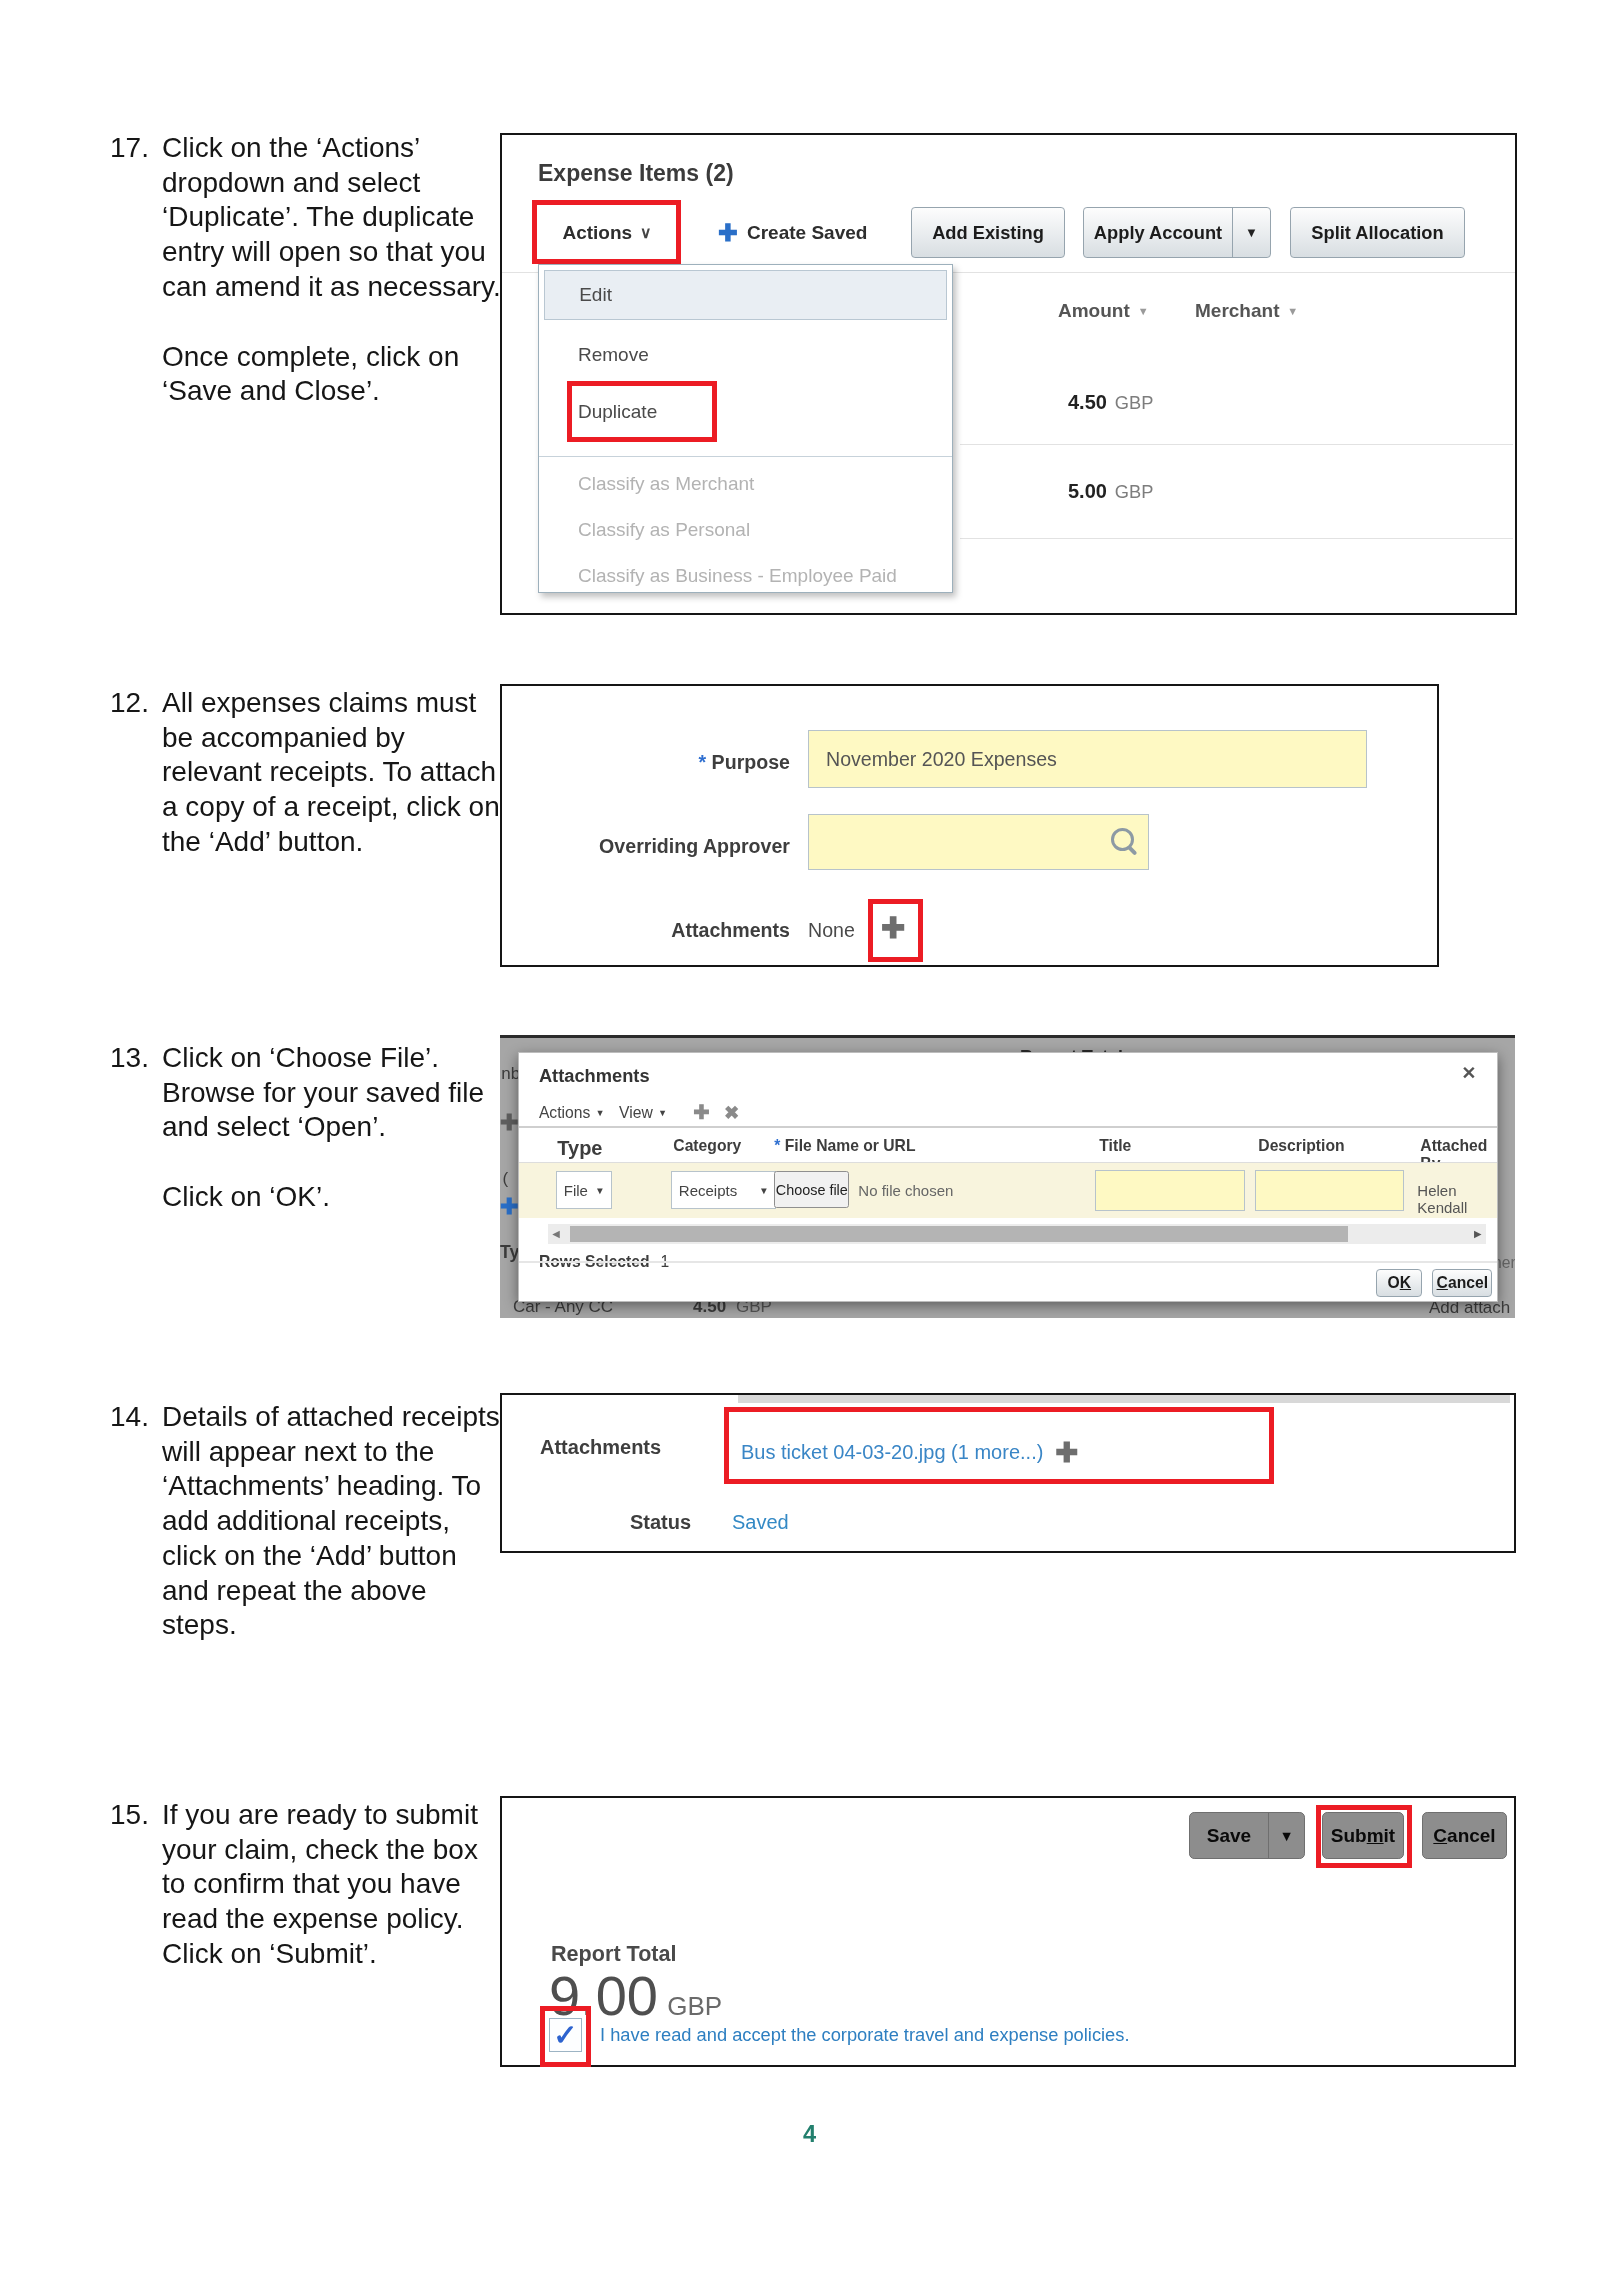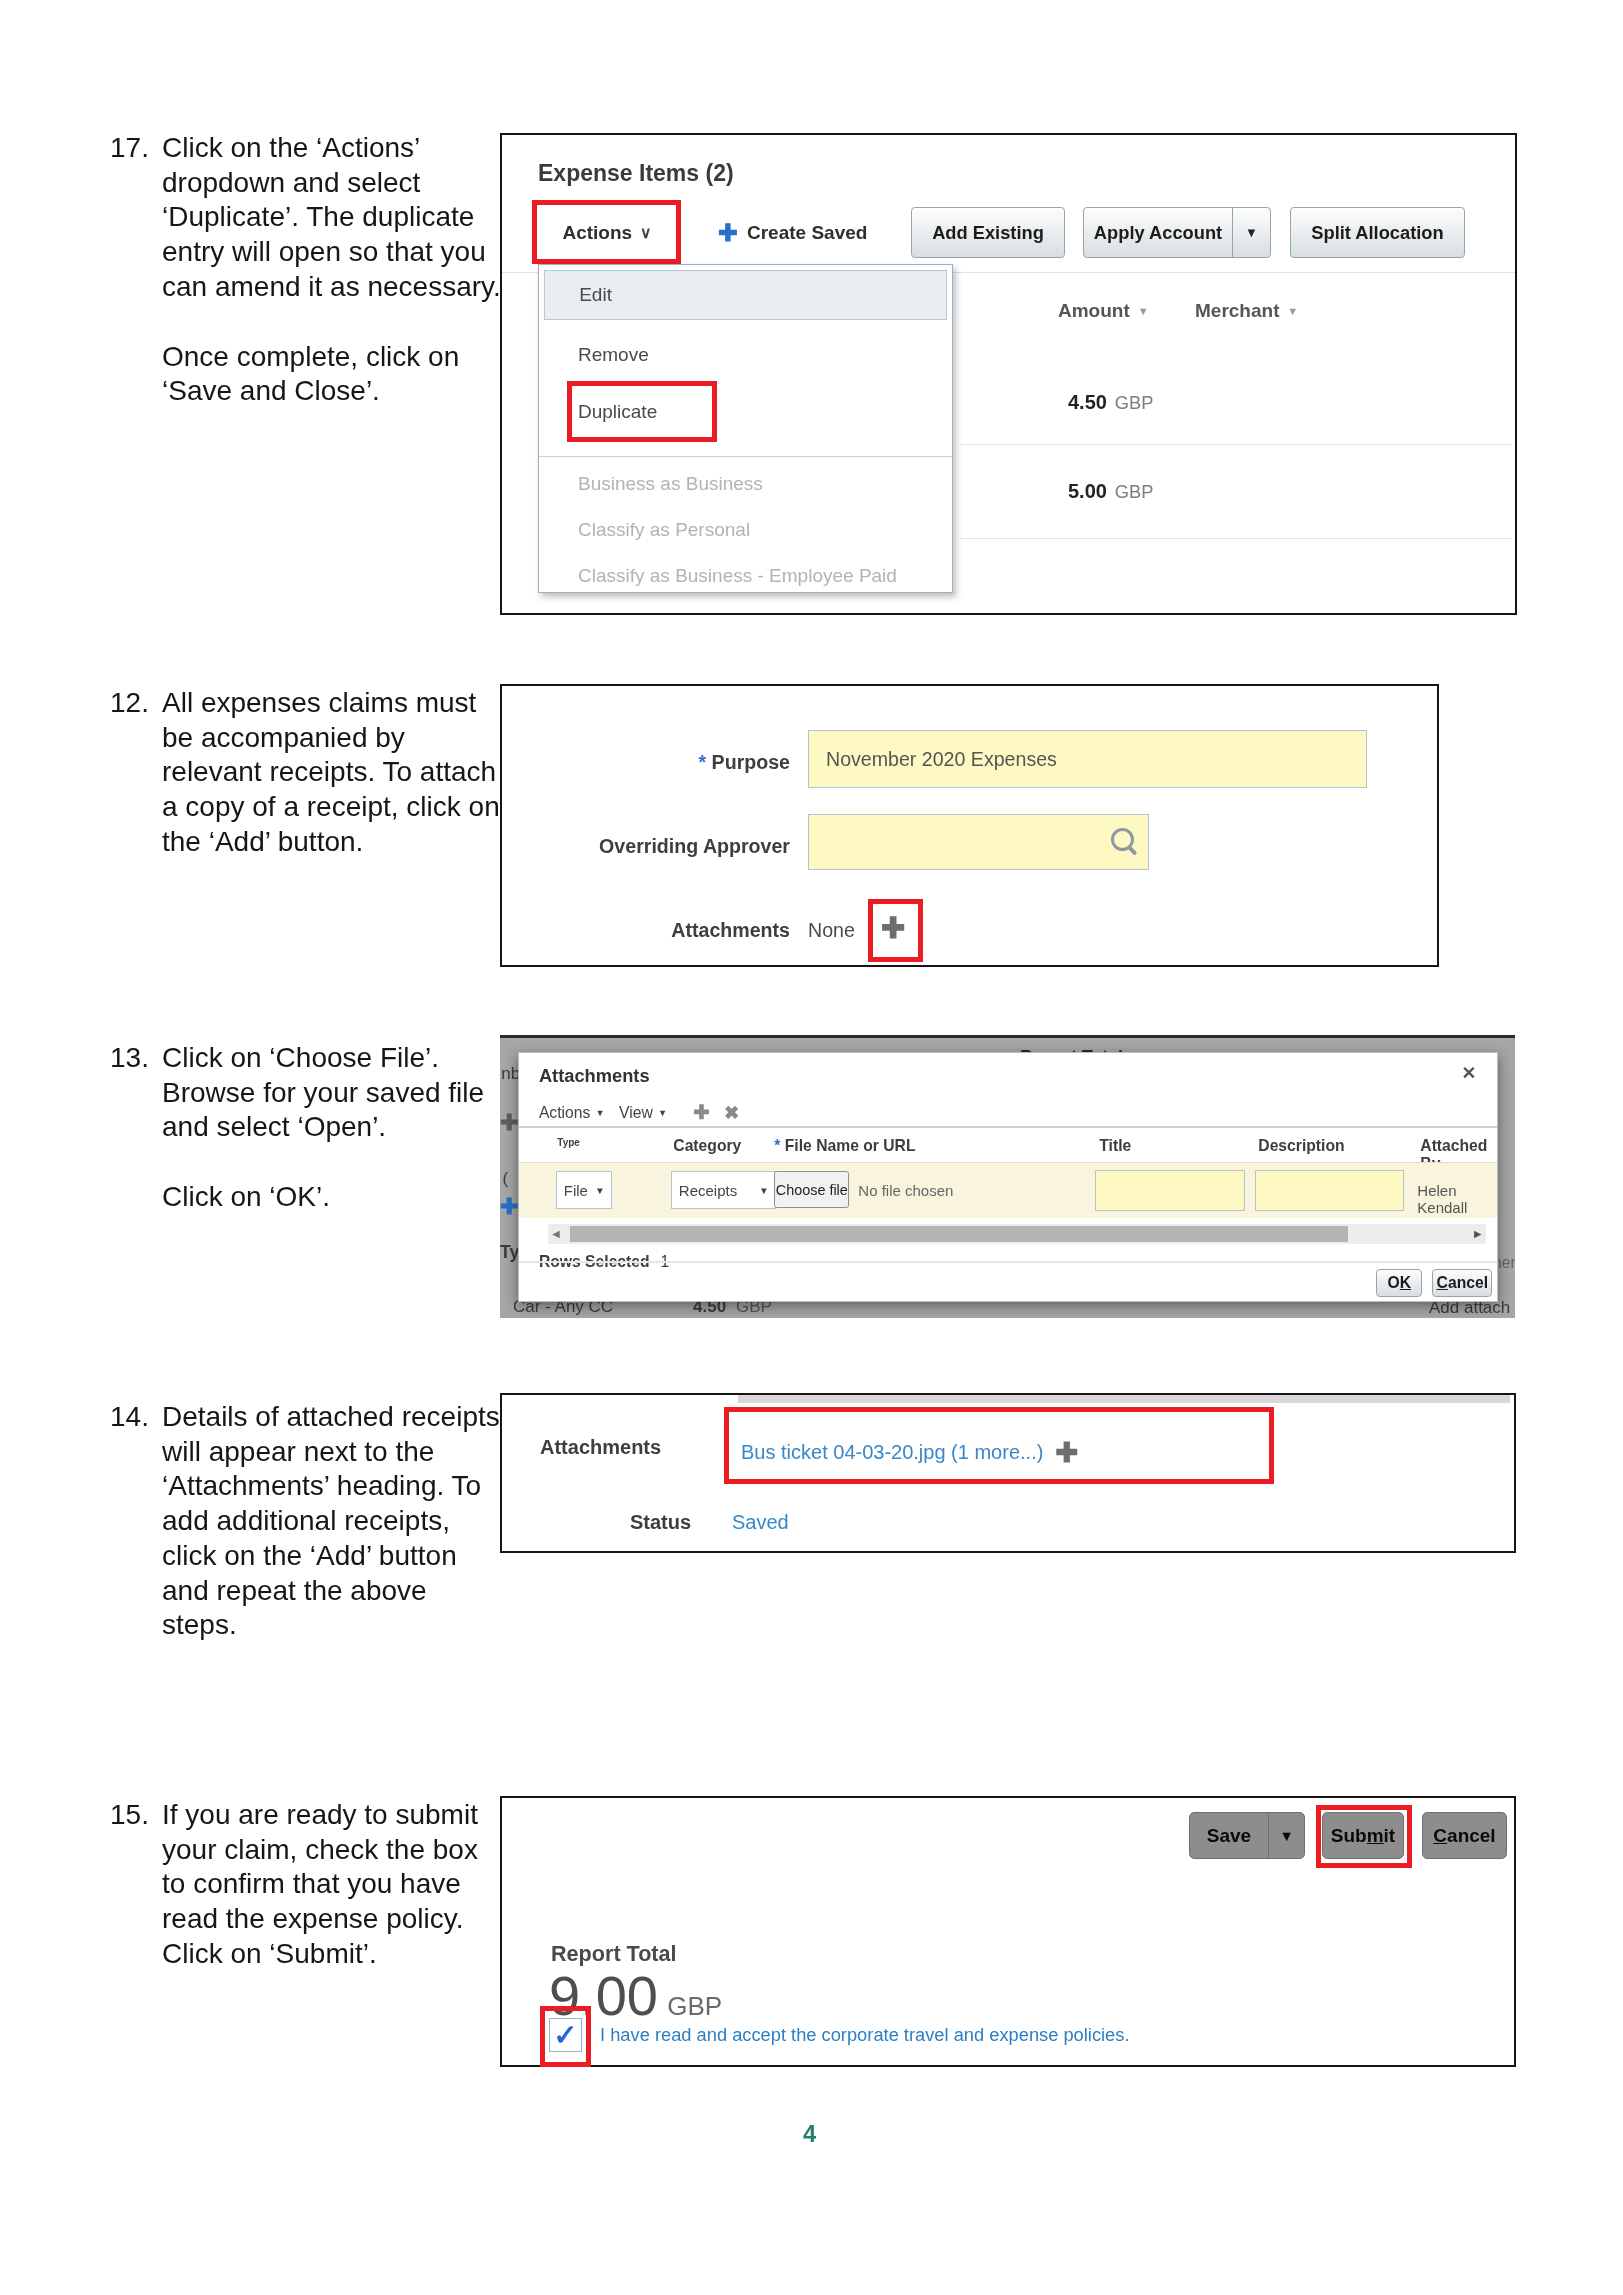--- a/index.html
+++ b/index.html
@@ -135,21 +135,21 @@
     <div class="hr" style="left:458px;top:403px;width:553px;"></div>
 
     <div class="menu" style="left:36px;top:129px;width:413px;height:327px;">
       <div class="abs" style="left:5.2px;top:5.2px;right:5.2px;height:50px;background:#e9eef3;border:1.3px solid #b9c7d2;box-sizing:border-box;">
         <span class="menu-item" style="left:34px;top:13px;">Edit</span>
       </div>
       <div class="menu-item" style="left:39px;top:79px;">Remove</div>
       <div class="redbox" style="left:27.5px;top:116px;width:150px;height:61px;"></div>
       <div class="menu-item" style="left:39px;top:136px;">Duplicate</div>
       <div class="hr" style="left:0;top:191px;width:100%;background:#c7d2da;"></div>
-      <div class="menu-item dis" style="left:39px;top:208px;">Business as Business</div>
+      <div class="menu-item dis" style="left:39px;top:208px;">Classify as Merchant</div>
       <div class="menu-item dis" style="left:39px;top:254px;">Classify as Personal</div>
       <div class="menu-item dis" style="left:39px;top:300px;">Classify as Business - Employee Paid</div>
     </div>
   </div>
 
   <div class="shot" style="left:500px;top:684px;width:939px;height:283px;">
     <div class="abs" style="left:0;top:65px;width:288px;text-align:right;font-size:19.6px;">
       <span class="asterisk">*</span>
       <span class="lbl">Purpose</span>
     </div>
@@ -194,21 +194,21 @@
         <span style="display:flex;align-items:center;gap:5.2px;">
           <span>View</span>
           <span style="font-size:9.2px;">▼</span>
         </span>
         <span class="plus" style="font-size:19.6px;color:#8a8a8a;margin-left:11.8px;">✚</span>
         <span style="font-size:18.3px;color:#8a8a8a;font-weight:bold;">✖</span>
       </div>
 
       <div class="hr" style="left:0;top:73px;width:100%;background:#cfcfcf;"></div>
 
-      <div class="abs" style="left:38px;top:84px;font-size:10px;font-weight:bold;color:#3d3d3d;">Type</div>
+      <div class="abs" style="left:38px;top:84px;font-size:20px;font-weight:bold;color:#3d3d3d;">Type</div>
       <div class="abs" style="left:154px;top:84px;font-size:15.7px;font-weight:bold;color:#3d3d3d;">Category</div>
       <div class="abs" style="left:255px;top:84px;font-size:15.7px;">
         <span class="asterisk">*</span>
         <span style="font-weight:bold;color:#3d3d3d;">File Name or URL</span>
       </div>
       <div class="abs" style="left:580px;top:84px;font-size:15.7px;font-weight:bold;color:#3d3d3d;">Title</div>
       <div class="abs" style="left:739px;top:84px;font-size:15.7px;font-weight:bold;color:#3d3d3d;">Description</div>
       <div class="abs" style="left:901px;top:84px;font-size:15.7px;font-weight:bold;color:#3d3d3d;">Attached By</div>
       <div class="hr" style="left:0;top:109px;width:100%;background:#dddddd;"></div>
 

